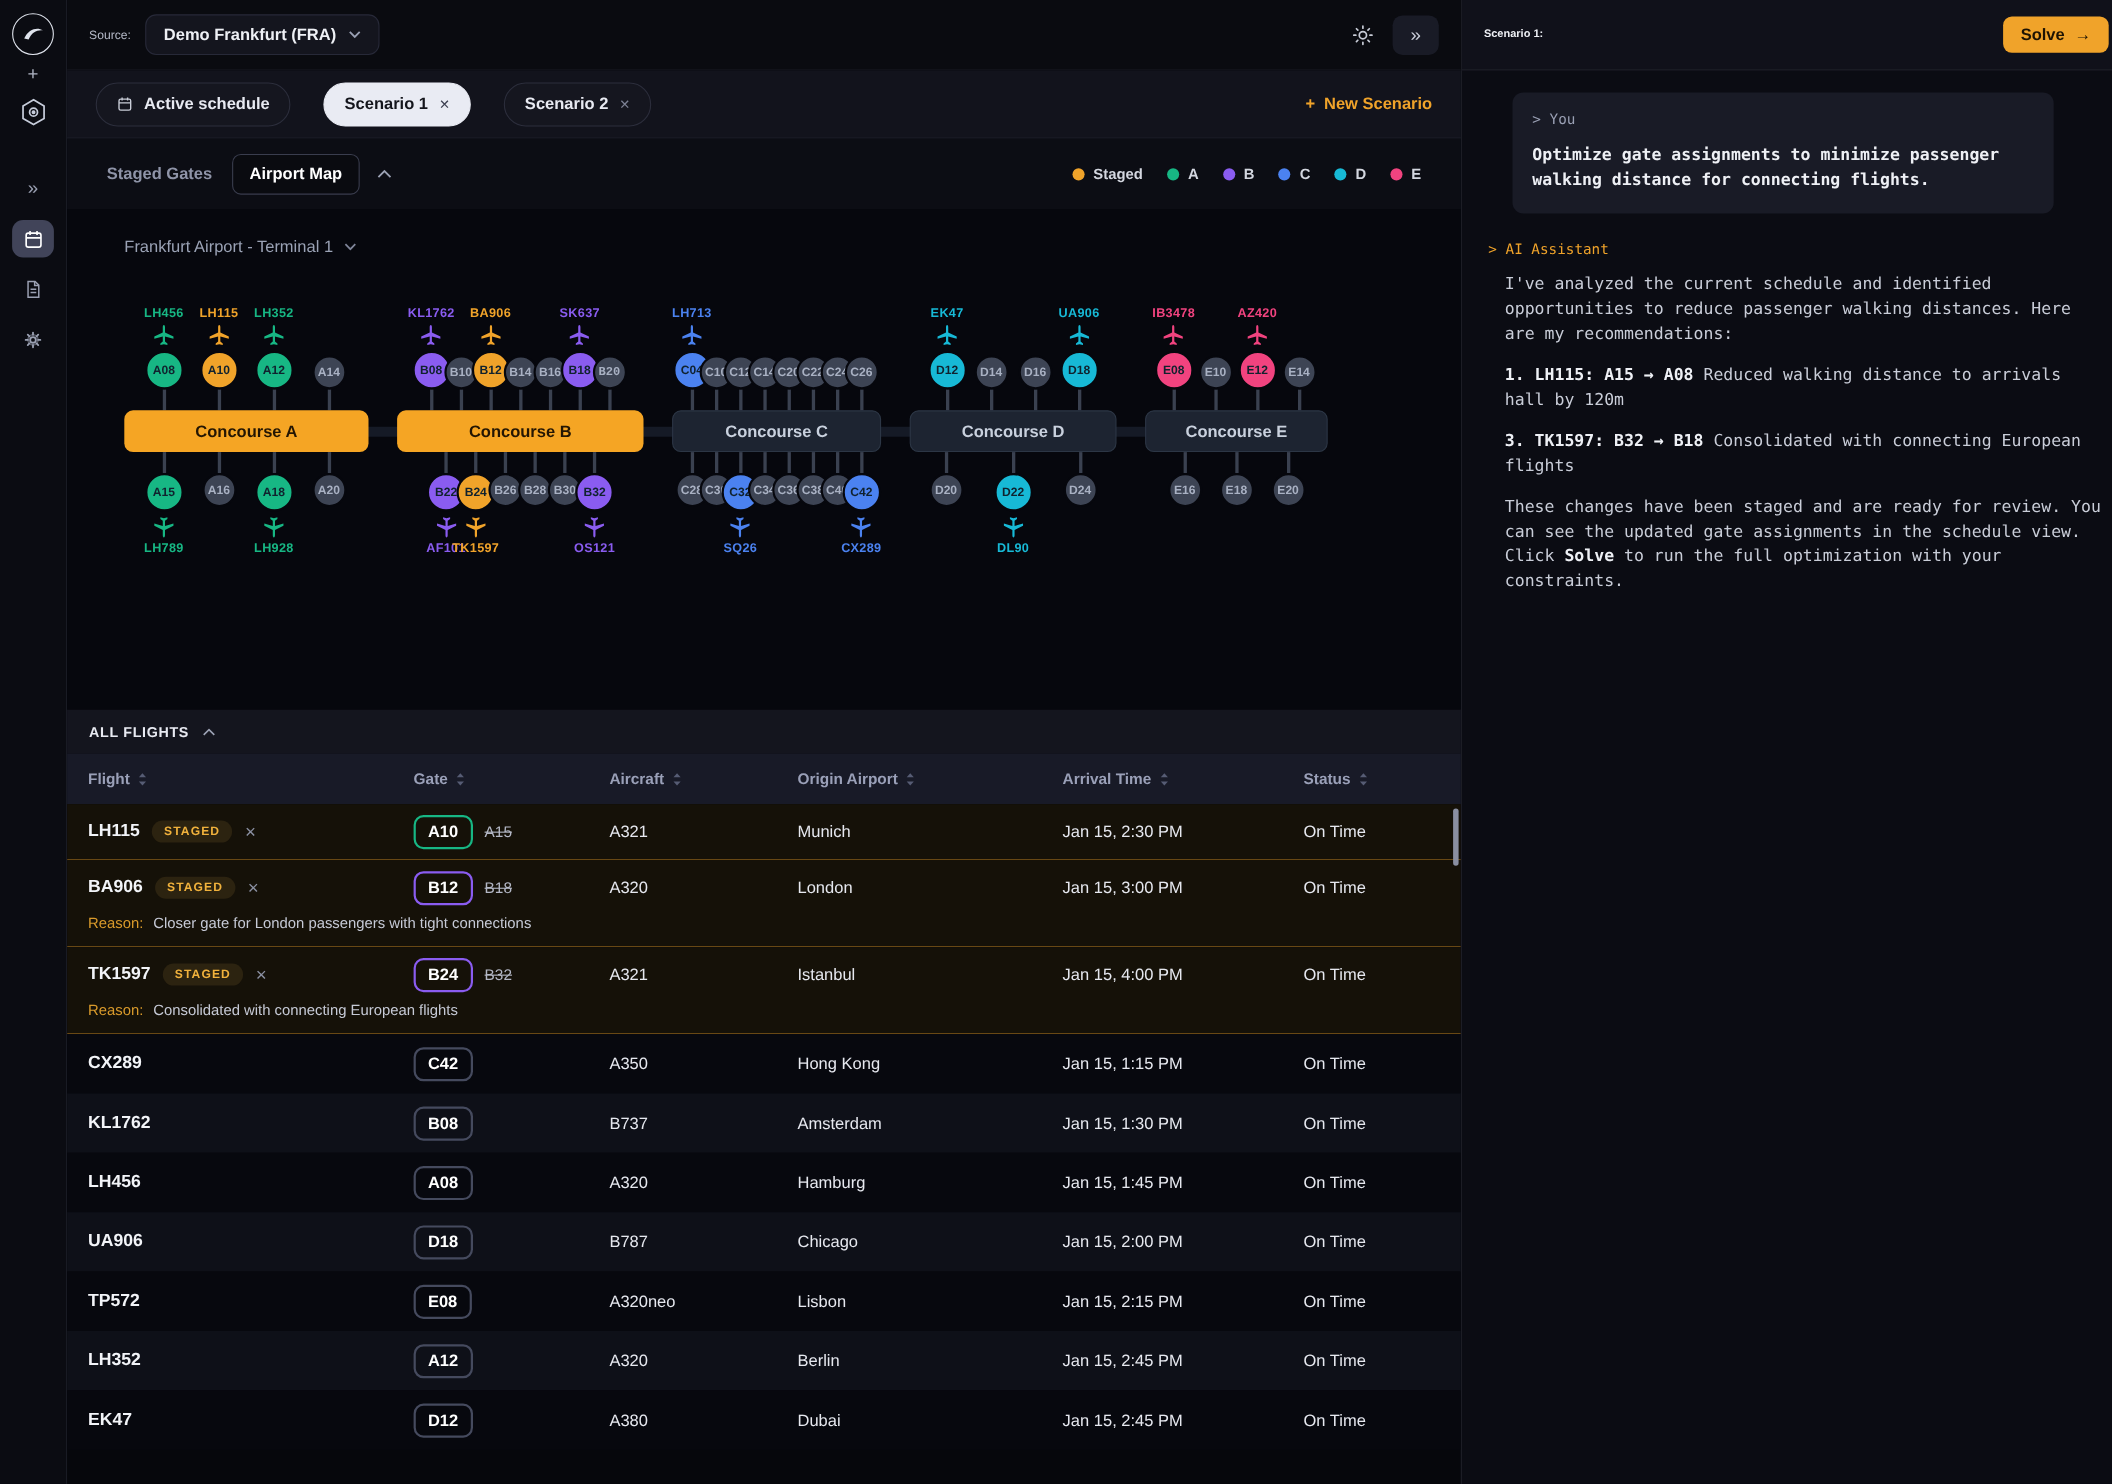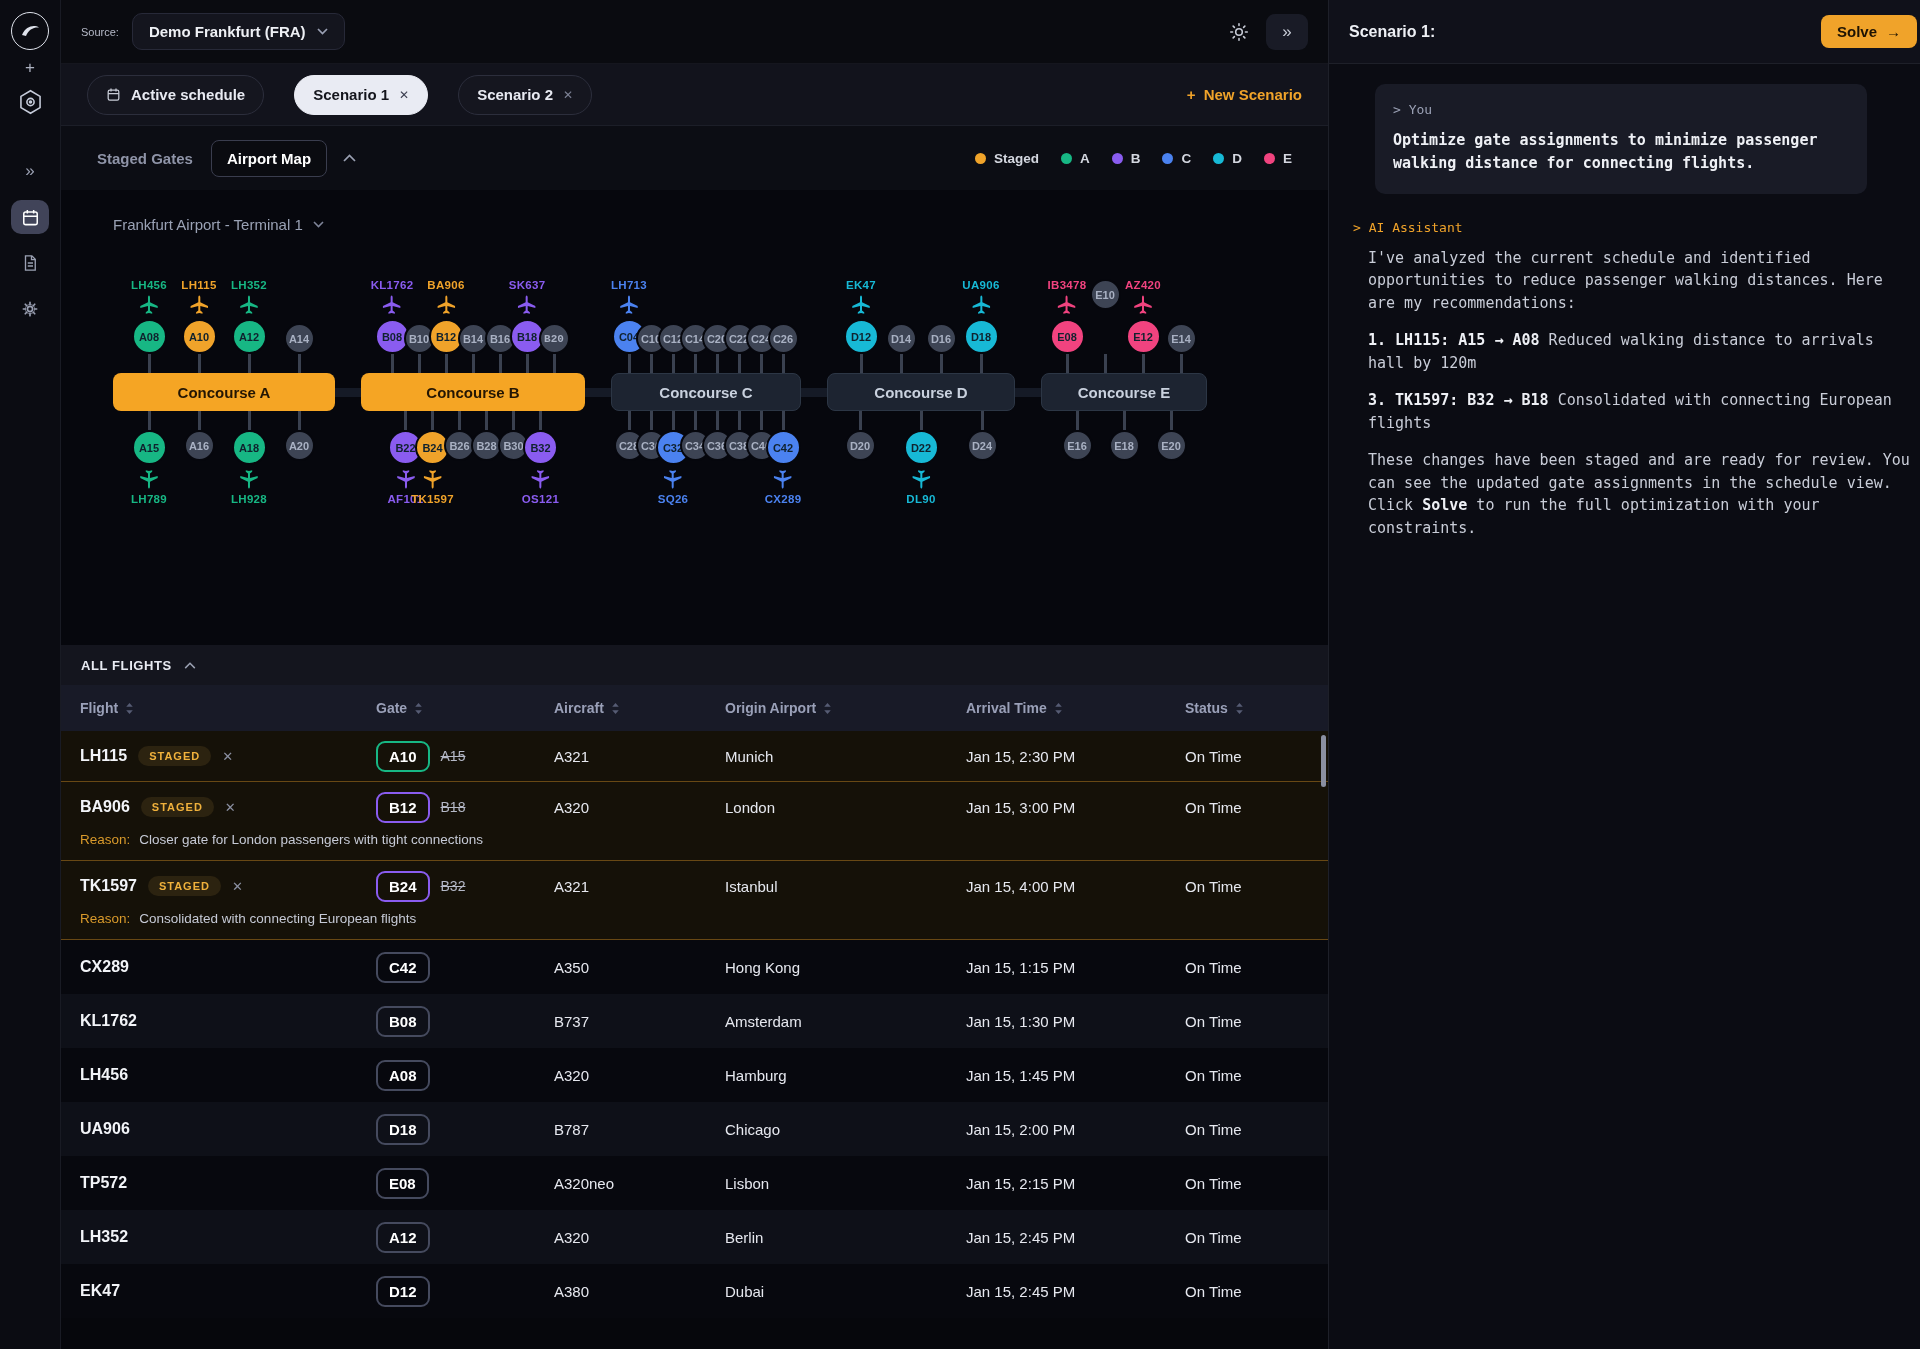--- a/index.html
+++ b/index.html
@@ -107,21 +107,21 @@
   .reason-label { color:#d99a2b; margin-right:9px; }
   .reason-text { color:#c6cad6; }
   .scroll-thumb { position:absolute; right:2px; top:735px; width:5px; height:52px;
     background:#8a8fa1; border-radius:3px; }
 
   
   .right-panel { flex:1; background:#0b0c13; border-left:1px solid #1e2029;
     display:flex; flex-direction:column; }
   .panel-header { height:64px; background:#10111a; border-bottom:1px solid #1e2029;
     display:flex; align-items:center; padding:0 20px; }
-  .panel-title { font-size:16px; font-weight:bold; color:#eef0f5; }
+  .panel-title { font-size:10px; font-weight:bold; color:#eef0f5; }
   .solve-btn { margin-left:auto; background:#f0a32a; color:#1d1303; border-radius:8px;
     padding:8px 16px; font-size:15px; font-weight:bold; display:flex; align-items:center; gap:9px;
     cursor:pointer; }
   .chat { padding:20px; display:flex; flex-direction:column; gap:26px;
     font-family:"DejaVu Sans Mono", monospace; }
   .msg-user { background:#191b26; border-radius:10px; padding:18px;
     margin-left:26px; margin-right:50px; }
   .msg-author-user { font-size:13px; color:#9aa0b4; margin-bottom:12px; }
   .msg-user-body { font-size:15px; font-weight:bold; color:#eef0f5; line-height:1.55; }
   .msg-ai { padding:0 4px; }
@@ -607,21 +607,21 @@
                 <div class="gate-stem"></div>
                 <div class="flight-tag pos-top">
                   <span class="flbl" style="color: rgb(241, 67, 127);">IB3478</span>
                   <span class="">
                     <svg width="22" height="22" viewBox="0 0 24 24">
                       <path fill="#f1437f" d="M12 1.5c.6 0 1.1.9 1.1 2.2V9l8.4 4.1v2.2L13.1 13v5l2.4 1.9v1.6L12 20.6l-3.5.9v-1.6l2.4-1.9v-5L2.5 15.3v-2.2L10.9 9V3.7c0-1.3.5-2.2 1.1-2.2z"></path>
                     </svg>
                   </span>
                 </div>
               </div>
-              <div class="gate" style="width: 38px; gap: 44px;">
+              <div class="gate" style="width: 38px;">
                 <div class="gate-circle gc-empty">E10</div>
                 <div class="gate-stem"></div>
               </div>
               <div class="gate" style="width: 38px;">
                 <div class="gate-circle gc-colored" style="background: rgb(241, 67, 127);">E12</div>
                 <div class="gate-stem"></div>
                 <div class="flight-tag pos-top">
                   <span class="flbl" style="color: rgb(241, 67, 127);">AZ420</span>
                   <span class="">
                     <svg width="22" height="22" viewBox="0 0 24 24">

